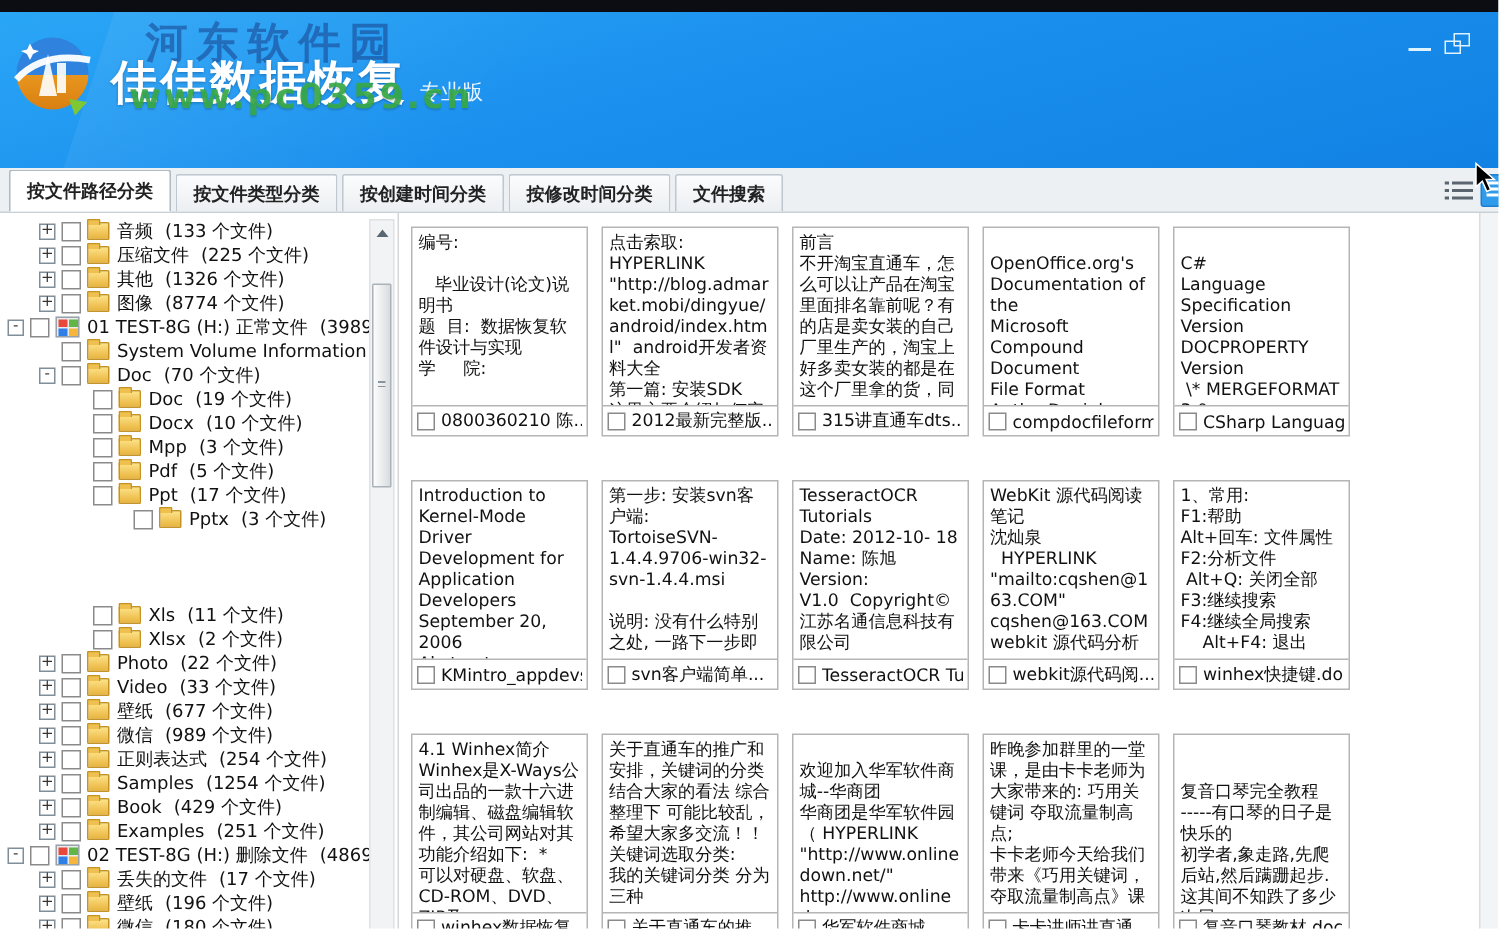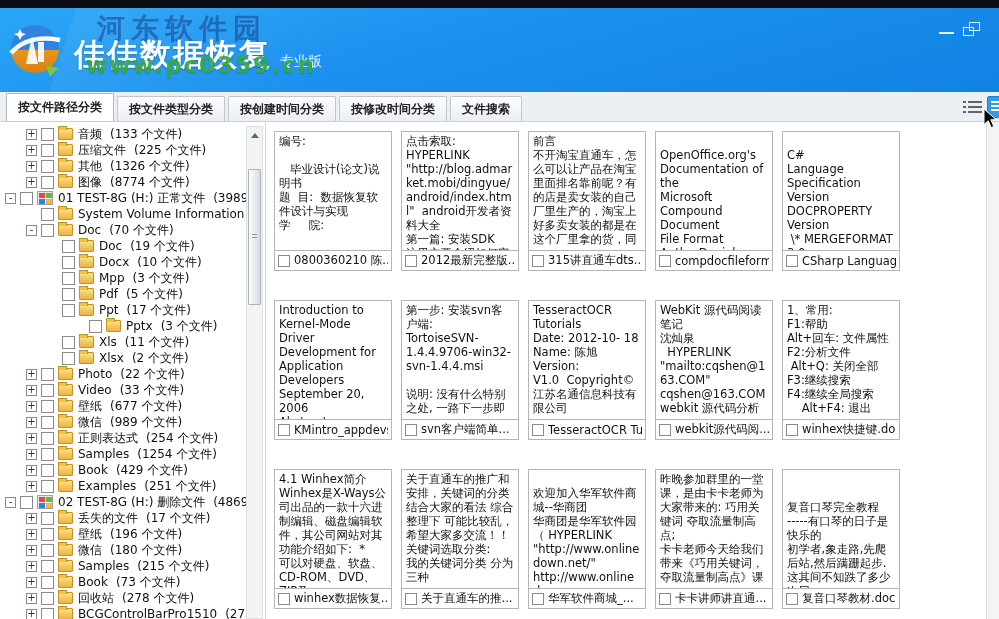--- a/index.html
+++ b/index.html
@@ -1,21 +1,21 @@
 <!DOCTYPE html>
 <html><head>
 <meta charset="utf-8">
 <style>
   * { margin:0; padding:0; box-sizing:border-box; }
   html,body { width:999px; height:619px; overflow:hidden; }
   body { font-family:"DejaVu Sans", sans-serif; background:#fff; position:relative; }
 
   .topbar { height:8px; background:#0b0d13; }
 
-  .titlebar { height:84px; position:relative;
+  .titlebar { height:104px; position:relative;
     background:linear-gradient(165deg,#2aa6f6 0%,#1b90ee 45%,#1182e3 100%); overflow:hidden; }
   .titlebar::after { content:""; position:absolute; left:60px; top:-30px; width:500px; height:160px;
     background:linear-gradient(115deg, rgba(255,255,255,.07) 0%, rgba(255,255,255,0) 55%);
     transform:skewX(-18deg); }
   .logo { position:absolute; left:8px; top:12px; }
   .title-wrap { position:absolute; left:74px; top:26px; display:flex; align-items:flex-end; gap:8px; z-index:2; }
   .app-title { font-size:31px; font-weight:bold; color:#ffffff; letter-spacing:2px;
     text-shadow:0 1px 2px rgba(0,40,90,.35); }
   .edition { font-size:14px; color:#eaf5ff; padding-bottom:5px;text-align:center; }
   .wm1 { position:absolute; left:97px; top:2px; font-size:28px; font-weight:bold;
@@ -242,21 +242,21 @@
     <span class="tree-label">Ppt</span>
     <span class="tree-count">(17 个文件)</span>
   </div>
         <div class="tree-row" style="padding-left: 74px;">
     <span class="expander" style="visibility: hidden;"></span>
     <span class="cb"></span>
     <span class="node-icon folder"></span>
     <span class="tree-label">Pptx</span>
     <span class="tree-count">(3 个文件)</span>
   </div>
-        <div class="tree-row" style="padding-left: 47px;">
+        <div class="tree-row" style="padding-left: 47px; margin-top: 48px;">
     <span class="expander" style="visibility: hidden;"></span>
     <span class="cb"></span>
     <span class="node-icon folder"></span>
     <span class="tree-label">Xls</span>
     <span class="tree-count">(11 个文件)</span>
   </div>
         <div class="tree-row" style="padding-left: 47px;">
     <span class="expander" style="visibility: hidden;"></span>
     <span class="cb"></span>
     <span class="node-icon folder"></span>

